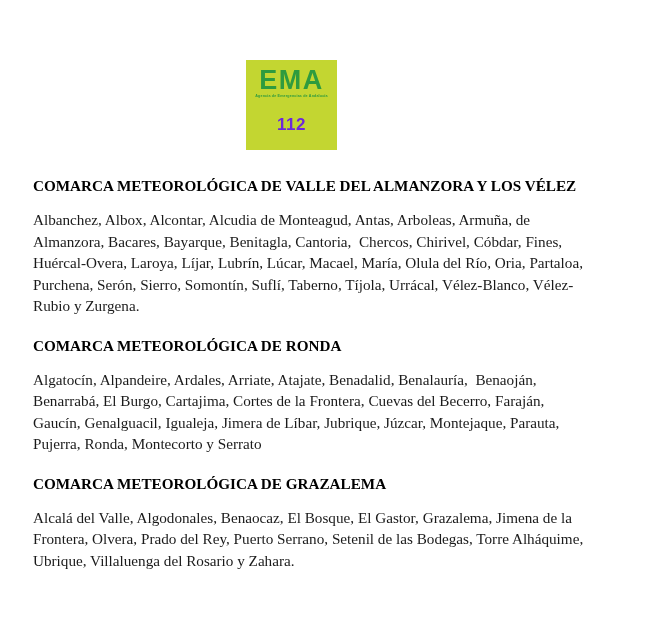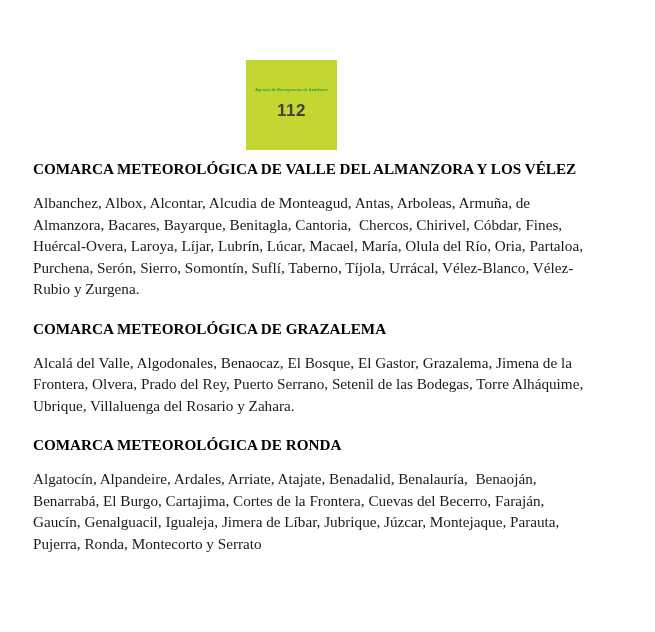--- a/index.html
+++ b/index.html
@@ -60,30 +60,30 @@
     line-height: 1;
     white-space: nowrap;
     margin: 0 0 6px 0;
     transform: scaleX(1.02);
   }
   .logo-112 {
     font-family: "Liberation Sans", "DejaVu Sans", sans-serif;
     font-weight: bold;
     font-size: 17px;
     letter-spacing: 0.5px;
-    color: #404040;
+    color: #6d28d9;
     line-height: 1;
-    margin: 4px;
+    margin: 12px;
   }
 
   
   .content {
     position: absolute;
     left: 33px;
-    top: 158px;
+    top: 175px;
     width: 574px;
   }
 
   .section-heading {
     font-family: "Liberation Serif", "DejaVu Serif", serif;
     font-weight: bold;
     font-size: 15.2px;
     line-height: 21px;
     margin: 0;
     color: #000000;
@@ -106,36 +106,37 @@
     width: 560px;
   }
 </style>
 </head>
 <body>
 
 <div class="page">
 
   <div class="logo-wrap">
     <div class="logo-box">
+      <div class="logo-ema">EMA</div>
       <div class="logo-sub">Agencia de Emergencias de Andalucía</div>
       <div class="logo-112">112</div>
     </div>
   </div>
 
   <div class="content">
 
     <div class="section">
       <h2 class="section-heading">COMARCA METEOROLÓGICA DE VALLE DEL ALMANZORA Y LOS VÉLEZ</h2>
       <p class="section-body">Albanchez, Albox, Alcontar, Alcudia de Monteagud, Antas, Arboleas, Armuña, de Almanzora, Bacares, Bayarque, Benitagla, Cantoria,  Chercos, Chirivel, Cóbdar, Fines, Huércal-Overa, Laroya, Líjar, Lubrín, Lúcar, Macael, María, Olula del Río, Oria, Partaloa, Purchena, Serón, Sierro, Somontín, Suflí, Taberno, Tíjola, Urrácal, Vélez-Blanco, Vélez-Rubio y Zurgena.</p>
     </div>
 
     <div class="section">
-      <h2 class="section-heading">COMARCA METEOROLÓGICA DE GRAZALEMA</h2>
-      <p class="section-body">Alcalá del Valle, Algodonales, Benaocaz, El Bosque, El Gastor, Grazalema, Jimena de la Frontera, Olvera, Prado del Rey, Puerto Serrano, Setenil de las Bodegas, Torre Alháquime, Ubrique, Villaluenga del Rosario y Zahara.</p>
+      <h2 class="section-heading">COMARCA METEOROLÓGICA DE RONDA</h2>
+      <p class="section-body">Algatocín, Alpandeire, Ardales, Arriate, Atajate, Benadalid, Benalauría,  Benaoján, Benarrabá, El Burgo, Cartajima, Cortes de la Frontera, Cuevas del Becerro, Faraján, Gaucín, Genalguacil, Igualeja, Jimera de Líbar, Jubrique, Júzcar, Montejaque, Parauta, Pujerra, Ronda, Montecorto y Serrato</p>
     </div>
 
     <div class="section">
-      <h2 class="section-heading">COMARCA METEOROLÓGICA DE RONDA</h2>
-      <p class="section-body">Algatocín, Alpandeire, Ardales, Arriate, Atajate, Benadalid, Benalauría,  Benaoján, Benarrabá, El Burgo, Cartajima, Cortes de la Frontera, Cuevas del Becerro, Faraján, Gaucín, Genalguacil, Igualeja, Jimera de Líbar, Jubrique, Júzcar, Montejaque, Parauta, Pujerra, Ronda, Montecorto y Serrato</p>
+      <h2 class="section-heading">COMARCA METEOROLÓGICA DE GRAZALEMA</h2>
+      <p class="section-body">Alcalá del Valle, Algodonales, Benaocaz, El Bosque, El Gastor, Grazalema, Jimena de la Frontera, Olvera, Prado del Rey, Puerto Serrano, Setenil de las Bodegas, Torre Alháquime, Ubrique, Villaluenga del Rosario y Zahara.</p>
     </div>
 
   </div>
 </div>
 
 </body></html>

